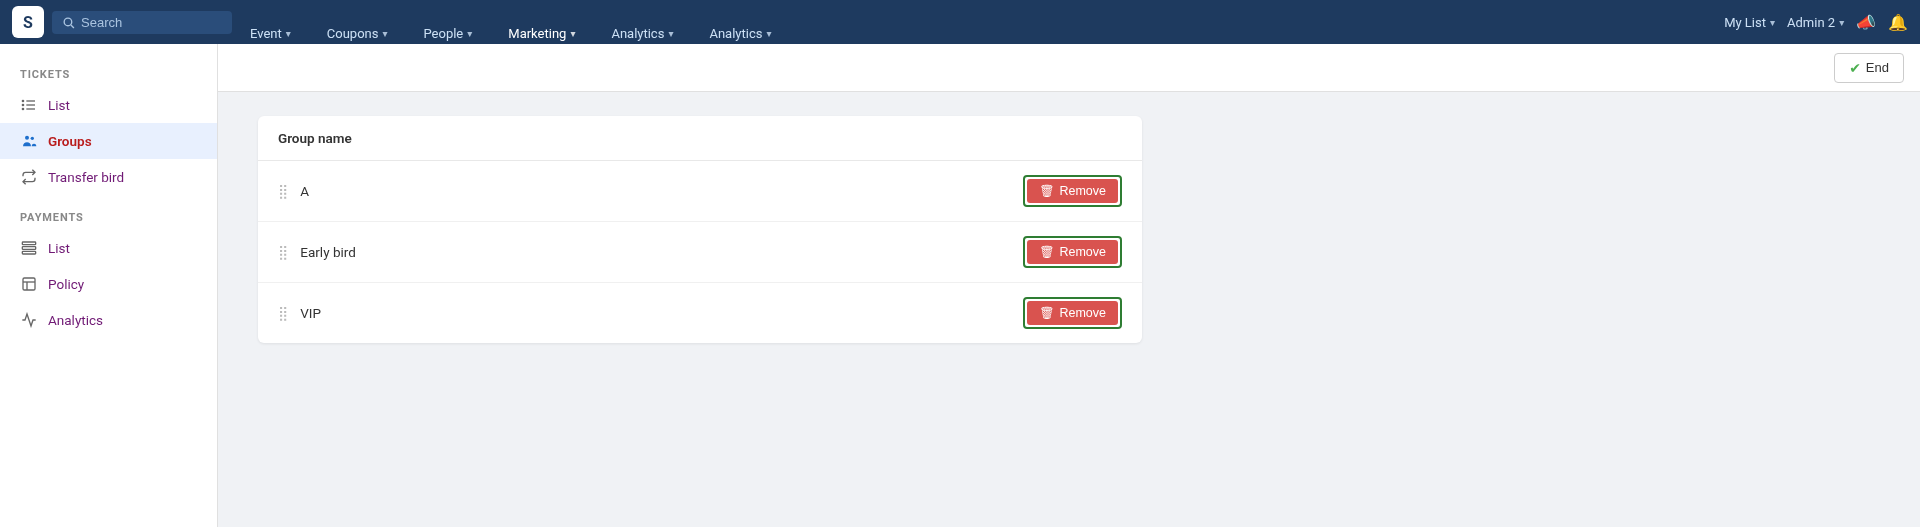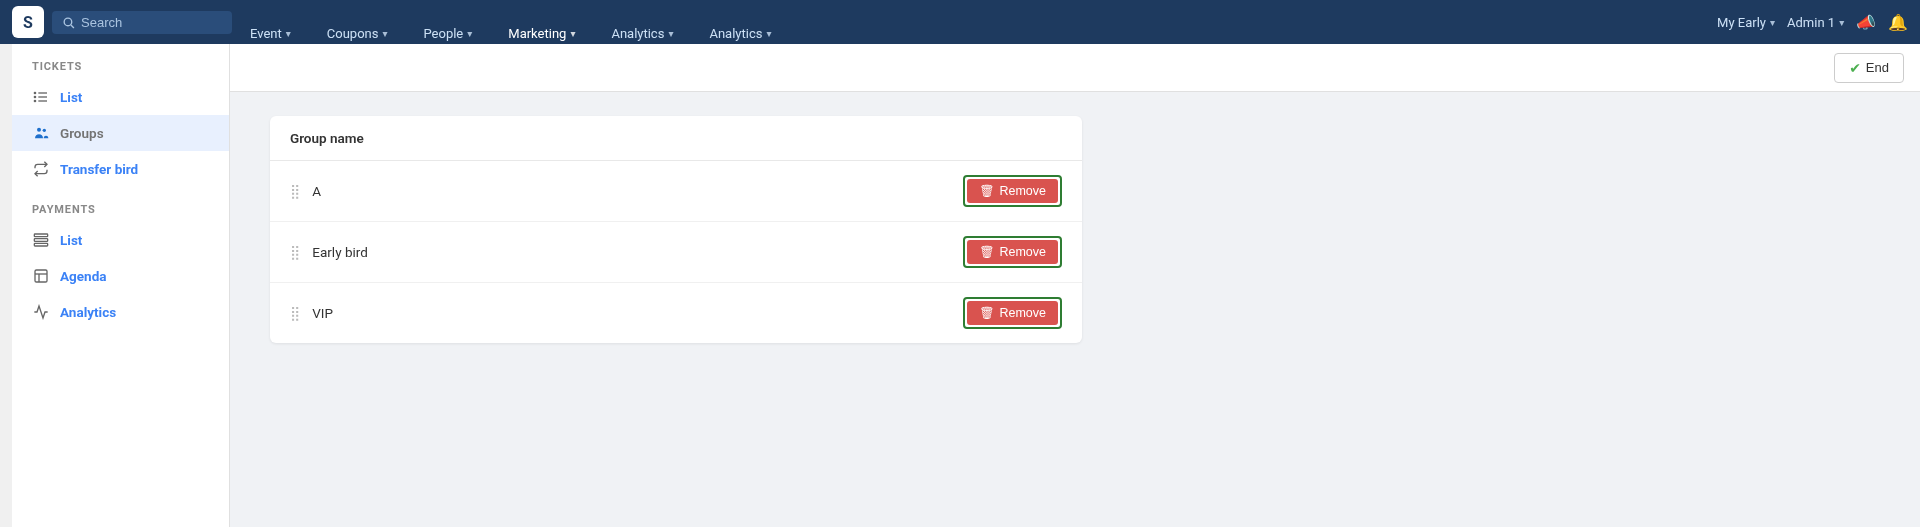--- a/index.html
+++ b/index.html
@@ -68,42 +68,41 @@
       display: flex;
       height: calc(100vh - 44px);
       min-height: 483px;
     }
 
     
     .sidebar {
       width: 218px;
       background: #fff;
       border-right: 1px solid #e0e0e0;
+      padding-top: 8px;
       flex-shrink: 0;
-      margin-left: 12px;
     }
     .sidebar-section-title {
       font-size: 11px;
       font-weight: 700;
       color: #888;
       letter-spacing: 0.08em;
       padding: 16px 20px 6px 20px;
       text-transform: uppercase;
     }
     .sidebar-item {
       display: flex; align-items: center; gap: 10px;
       padding: 9px 20px;
-      color: #3b82f6;
+      color: #701a75;
       cursor: pointer;
       font-size: 13.5px;
-      font-weight: bold;
     }
     .sidebar-item.active {
       background: #e8f0fe;
-      color: #737373;
+      color: #b91c1c;
       font-weight: 600;
     }
     .sidebar-item .si-icon {
       width: 18px; height: 18px;
       display: flex; align-items: center; justify-content: center;
       flex-shrink: 0;
       color: #666;
     }
     .sidebar-item.active .si-icon { color: #1e6fcc; }
 
@@ -138,21 +137,21 @@
 
     
     .content-area {
       padding: 24px 40px;
     }
 
     .groups-table {
       background: #fff;
       border-radius: 6px;
       box-shadow: 0 1px 3px rgba(0,0,0,0.08);
-      width: 812px;
+      width: 884px;
       overflow: hidden;
     }
     .groups-table-header {
       padding: 14px 20px;
       font-weight: 600;
       font-size: 13.5px;
       color: #333;
       border-bottom: 1px solid #e8e8e8;
     }
     .groups-table-row {
@@ -232,25 +231,25 @@
       <span class="chevron">▾</span>
     </div>
 
     <div class="nav-item">
       <span>Analytics</span>
       <span class="chevron">▾</span>
     </div>
   </div>
   <div class="nav-right">
     <div class="nav-right-item">
-      <span>My Early</span>
+      <span>My List</span>
       <span class="chevron">▾</span>
     </div>
     <div class="nav-right-item">
-      <span>Admin 1</span>
+      <span>Admin 2</span>
       <span class="chevron">▾</span>
     </div>
     <span class="nav-icon">📣</span>
     <span class="nav-icon">🔔</span>
   </div>
 </nav>
 
 <div class="layout">
 
   <aside class="sidebar">
@@ -309,21 +308,21 @@
     </div>
 
     <div class="sidebar-item">
       <span class="si-icon">
         <svg width="16" height="16" viewBox="0 0 24 24" fill="none" stroke="currentColor" stroke-width="2">
             <rect x="3" y="3" width="18" height="18" rx="2"></rect>
             <line x1="3" y1="9" x2="21" y2="9"></line>
             <line x1="9" y1="21" x2="9" y2="9"></line>
           </svg>
       </span>
-      <span>Agenda</span>
+      <span>Policy</span>
     </div>
 
     <div class="sidebar-item">
       <span class="si-icon">
         <svg width="16" height="16" viewBox="0 0 24 24" fill="none" stroke="currentColor" stroke-width="2">
             <polyline points="22 12 18 12 15 21 9 3 6 12 2 12"></polyline>
           </svg>
       </span>
       <span>Analytics</span>
     </div>

